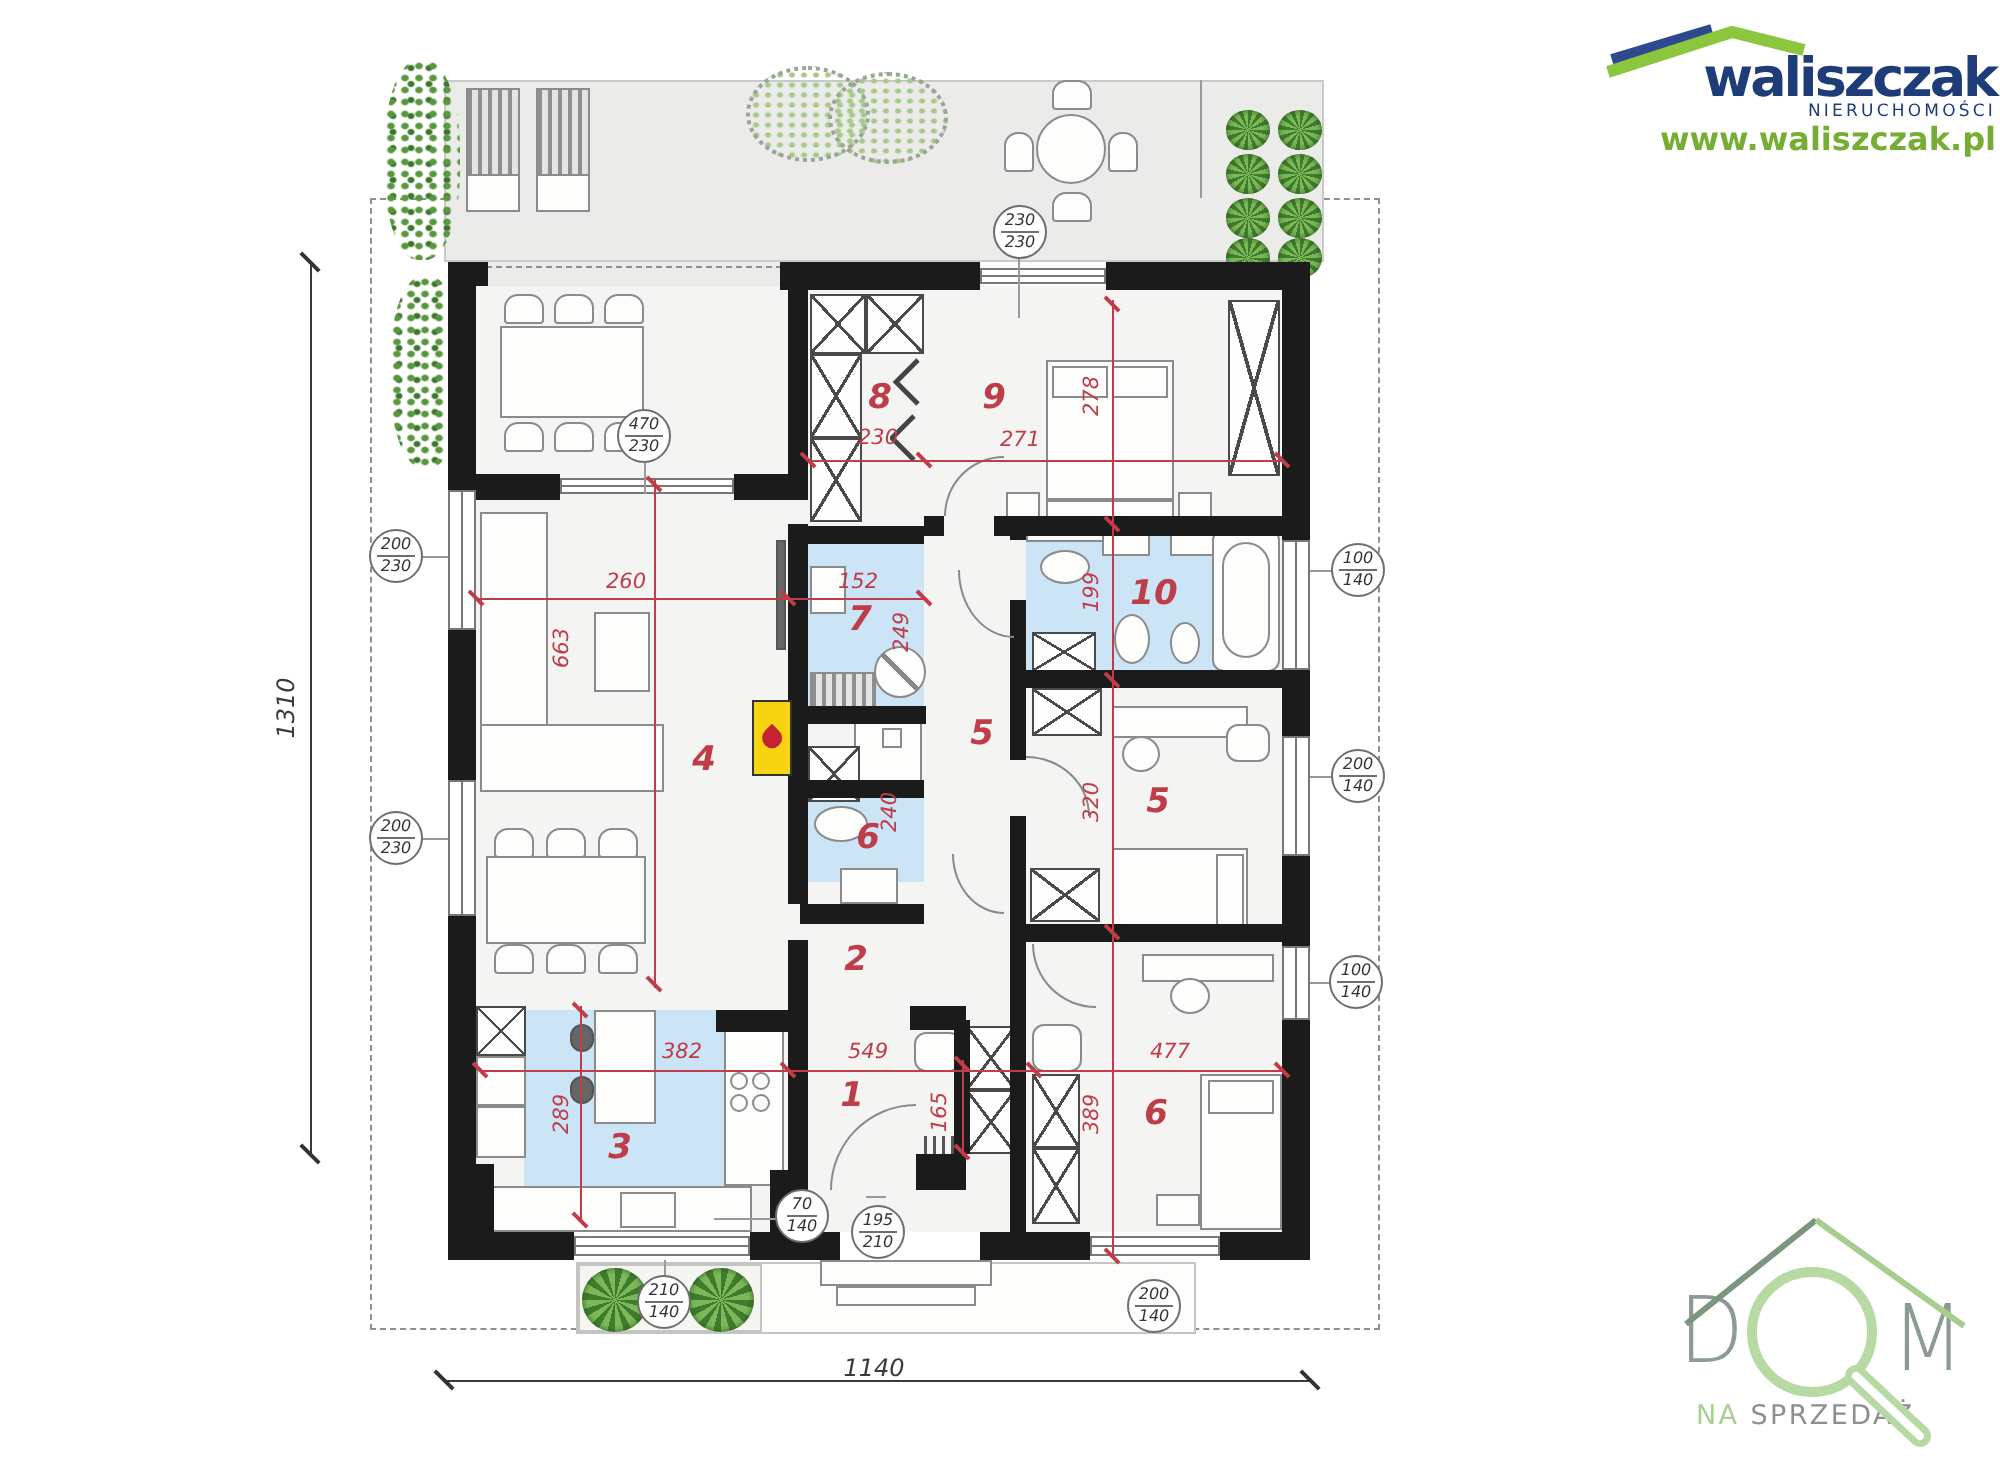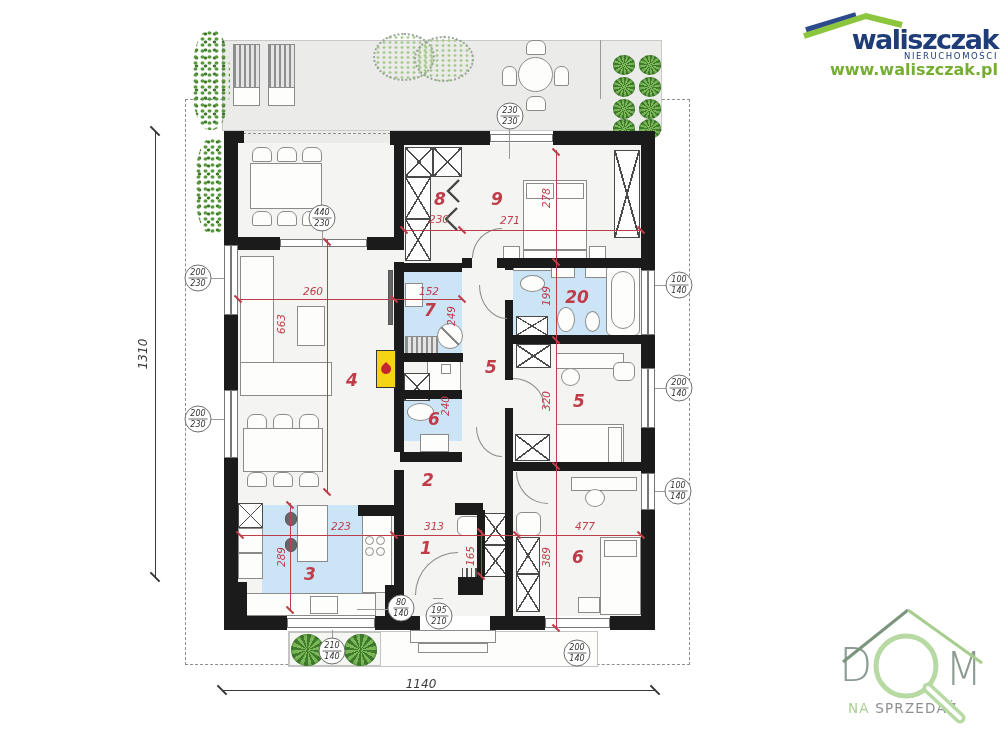--- a/index.html
+++ b/index.html
@@ -298,59 +298,59 @@
   <div id="gen" class="abs" style="left:0;top:0;width:1000px;height:737px;z-index:30;pointer-events:none;">
       <div class="roomnum" style="left: 426px; top: 548px;">1</div>
       <div class="roomnum" style="left: 428px; top: 480px;">2</div>
       <div class="roomnum" style="left: 310px; top: 574px;">3</div>
       <div class="roomnum" style="left: 352px; top: 380px;">4</div>
       <div class="roomnum" style="left: 491px; top: 367px;">5</div>
       <div class="roomnum" style="left: 434px; top: 419px;">6</div>
       <div class="roomnum" style="left: 430px; top: 310px;">7</div>
       <div class="roomnum" style="left: 440px; top: 199px;">8</div>
       <div class="roomnum" style="left: 497px; top: 199px;">9</div>
-      <div class="roomnum" style="left: 577px; top: 297px;">20</div>
+      <div class="roomnum" style="left: 577px; top: 297px;">10</div>
       <div class="roomnum" style="left: 579px; top: 401px;">5</div>
       <div class="roomnum" style="left: 578px; top: 557px;">6</div>
       <div class="dim" style="left: 313px; top: 291px;">260</div>
       <div class="dim" style="left: 429px; top: 291px;">152</div>
       <div class="dim" style="left: 439px; top: 219px;">230</div>
       <div class="dim" style="left: 510px; top: 220px;">271</div>
-      <div class="dim" style="left: 341px; top: 526px;">223</div>
-      <div class="dim" style="left: 434px; top: 526px;">313</div>
+      <div class="dim" style="left: 341px; top: 526px;">382</div>
+      <div class="dim" style="left: 434px; top: 526px;">549</div>
       <div class="dim" style="left: 585px; top: 526px;">477</div>
       <div class="dim rot" style="left: 281px; top: 324px;">663</div>
       <div class="dim rot" style="left: 281px; top: 557px;">289</div>
       <div class="dim rot" style="left: 546px; top: 198px;">278</div>
       <div class="dim rot" style="left: 546px; top: 296px;">199</div>
       <div class="dim rot" style="left: 546px; top: 401px;">320</div>
       <div class="dim rot" style="left: 546px; top: 557px;">389</div>
       <div class="dim rot" style="left: 451px; top: 316px;">249</div>
       <div class="dim rot" style="left: 445px; top: 406px;">240</div>
       <div class="dim rot" style="left: 470px; top: 556px;">165</div>
       <div class="dim rot dk" style="left: 143px; top: 354px;">1310</div>
-      <div class="dim dk" style="left: 421px; top: 684px;">1140</div>
+      <div class="dim dk" style="left: 437px; top: 684px;">1140</div>
       <div class="marker" style="left: 322px; top: 218px;">
-        <span>440</span>
+        <span>470</span>
         <span>230</span>
       </div>
       <div class="marker" style="left: 510px; top: 116px;">
         <span>230</span>
         <span>230</span>
       </div>
       <div class="marker" style="left: 198px; top: 278px;">
         <span>200</span>
         <span>230</span>
       </div>
       <div class="marker" style="left: 198px; top: 419px;">
         <span>200</span>
         <span>230</span>
       </div>
       <div class="marker" style="left: 401px; top: 608px;">
-        <span>80</span>
+        <span>70</span>
         <span>140</span>
       </div>
       <div class="marker" style="left: 439px; top: 616px;">
         <span>195</span>
         <span>210</span>
       </div>
       <div class="marker" style="left: 332px; top: 651px;">
         <span>210</span>
         <span>140</span>
       </div>

